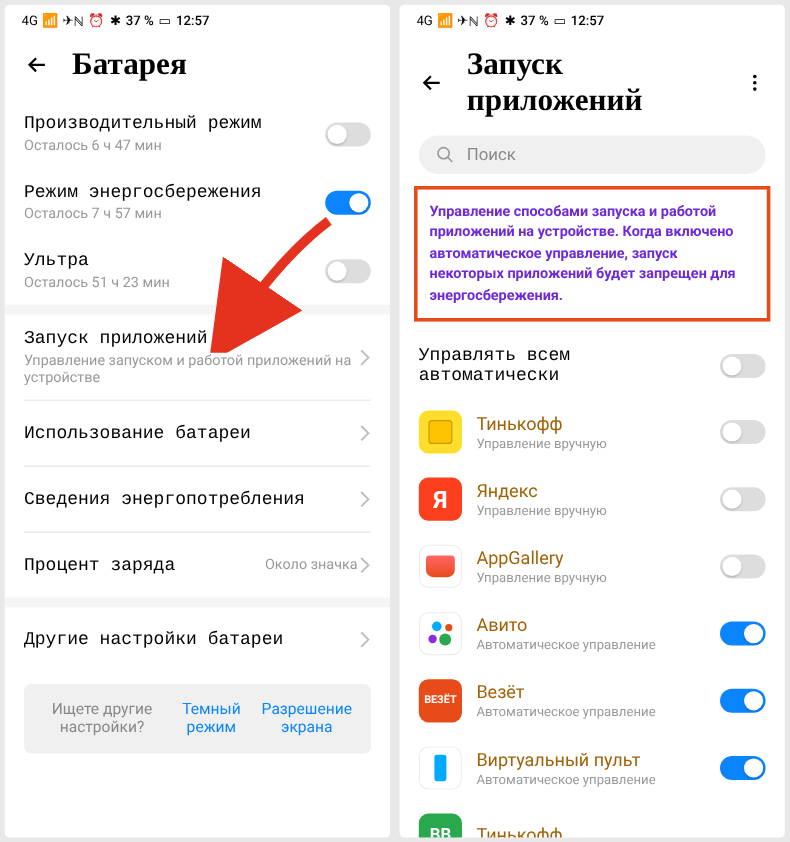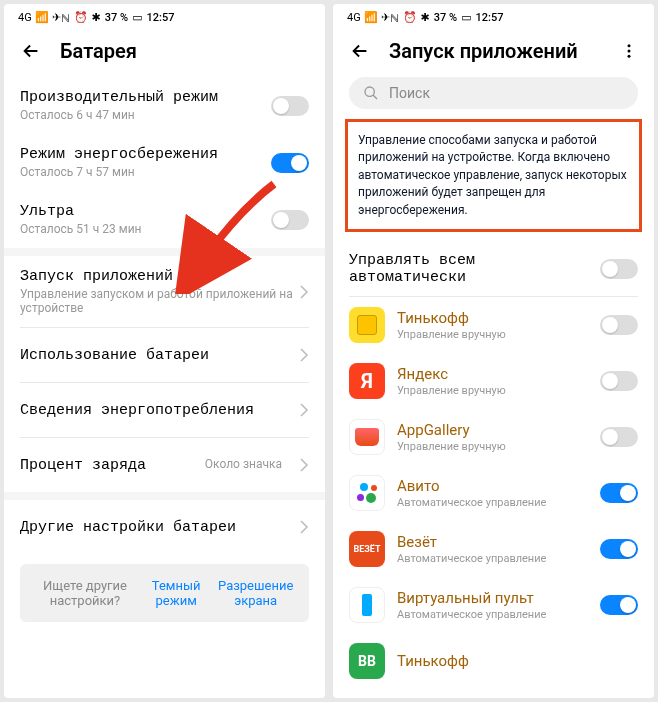--- a/index.html
+++ b/index.html
@@ -4,33 +4,33 @@
 <style>
 * { margin: 0; padding: 0; box-sizing: border-box; font-family: -apple-system, BlinkMacSystemFont, "Segoe UI", Roboto, sans-serif; }
 body { background: #e8e8e8; display: flex; gap: 8px; padding: 4px; width: 658px; height: 702px; overflow: hidden; }
 .screen { background: #fff; width: 322px; height: 694px; border-radius: 4px; overflow: hidden; display: flex; flex-direction: column; position: relative; }
 
 .status-bar { display: flex; align-items: center; padding: 6px 14px 4px; font-size: 11px; color: #000; }
 .status-left, .status-right { display: flex; align-items: center; gap: 4px; }
 .status-right { font-weight: 500; }
 
 .header { display: flex; align-items: center; padding: 10px 16px 14px; gap: 18px; }
-.header-title { font-size: 20px; font-weight: 600; }
+.header-title { font-size: 26px; font-weight: 600; font-family: Liberation Serif, serif; }
 .back-icon svg, .more-icon svg { display: block; }
 .more-icon { margin-left: auto; }
 
 .search-box { margin: 0 16px 10px; background: #f0f0f0; border-radius: 18px; padding: 8px 14px; display: flex; align-items: center; gap: 10px; color: #888; font-size: 14px; }
 
-.info-box { margin: 0 12px 10px; border: 3px solid #e84b1a; padding: 10px 10px; font-size: 12px; line-height: 1.45; color: #0f172a; }
+.info-box { margin: 0 12px 10px; border: 3px solid #e84b1a; padding: 10px 10px; font-size: 12px; line-height: 1.45; color: #6d28d9; font-weight: bold; }
 
 .row { display: flex; align-items: center; padding: 12px 16px; min-height: 54px; }
 .row-main { flex: 1; display: flex; flex-direction: column; gap: 2px; }
 .row-title { font-size: 15px; color: #000; font-family: Liberation Mono, monospace; }
 .row-sub { font-size: 12px; color: #999; }
-.row-right { display: flex; align-items: center; gap: 17px; color: #999; font-size: 12px; }
+.row-right { display: flex; align-items: center; gap: 1px; color: #999; font-size: 12px; }
 
 .toggle { width: 38px; height: 20px; border-radius: 10px; background: #ddd; position: relative; flex-shrink: 0; }
 .toggle::after { content: ''; position: absolute; width: 16px; height: 16px; border-radius: 50%; background: #fff; top: 2px; left: 2px; box-shadow: 0 1px 2px rgba(0,0,0,0.2); }
 .toggle.on { background: #0a84ff; }
 .toggle.on::after { left: 20px; }
 
 .divider { height: 8px; background: #f5f5f5; }
 .thin-divider { height: 1px; background: #e8e8e8; margin: 0 16px; }
 
 .chevron svg { display: block; }

